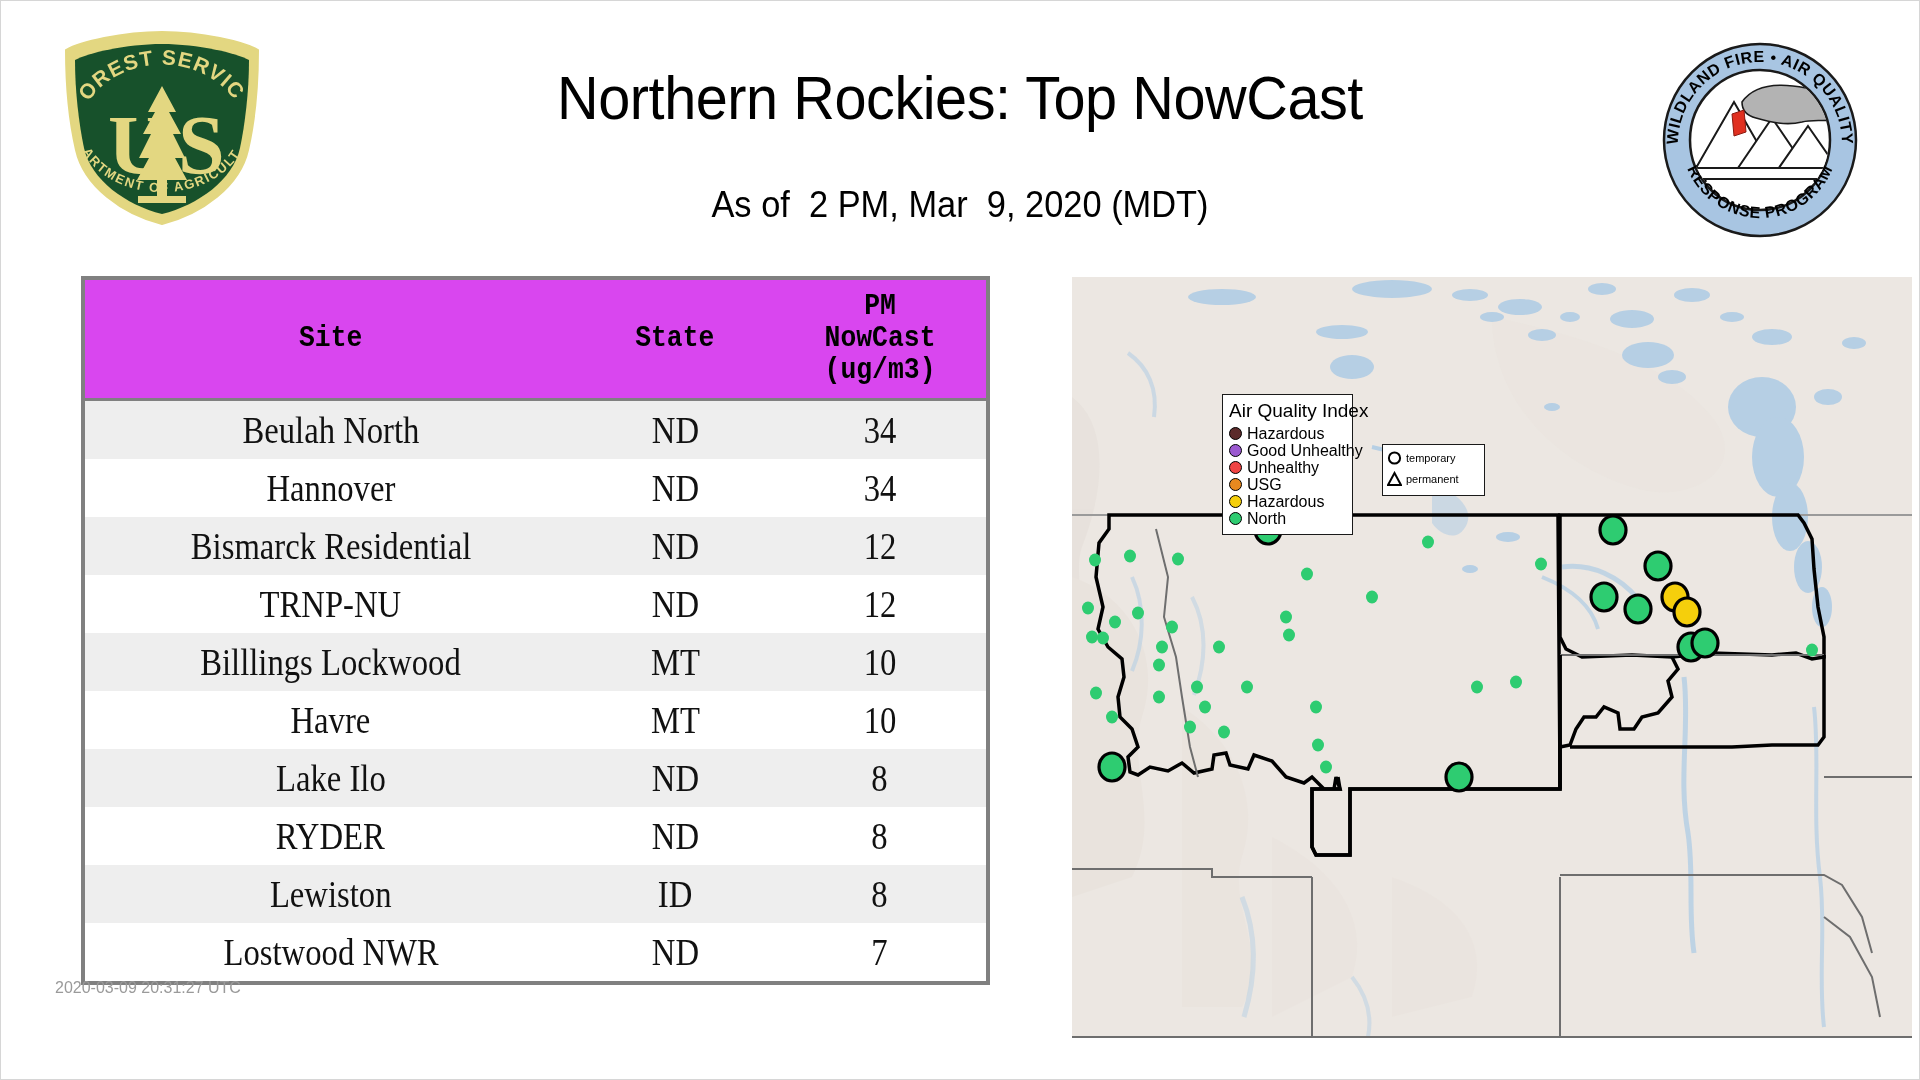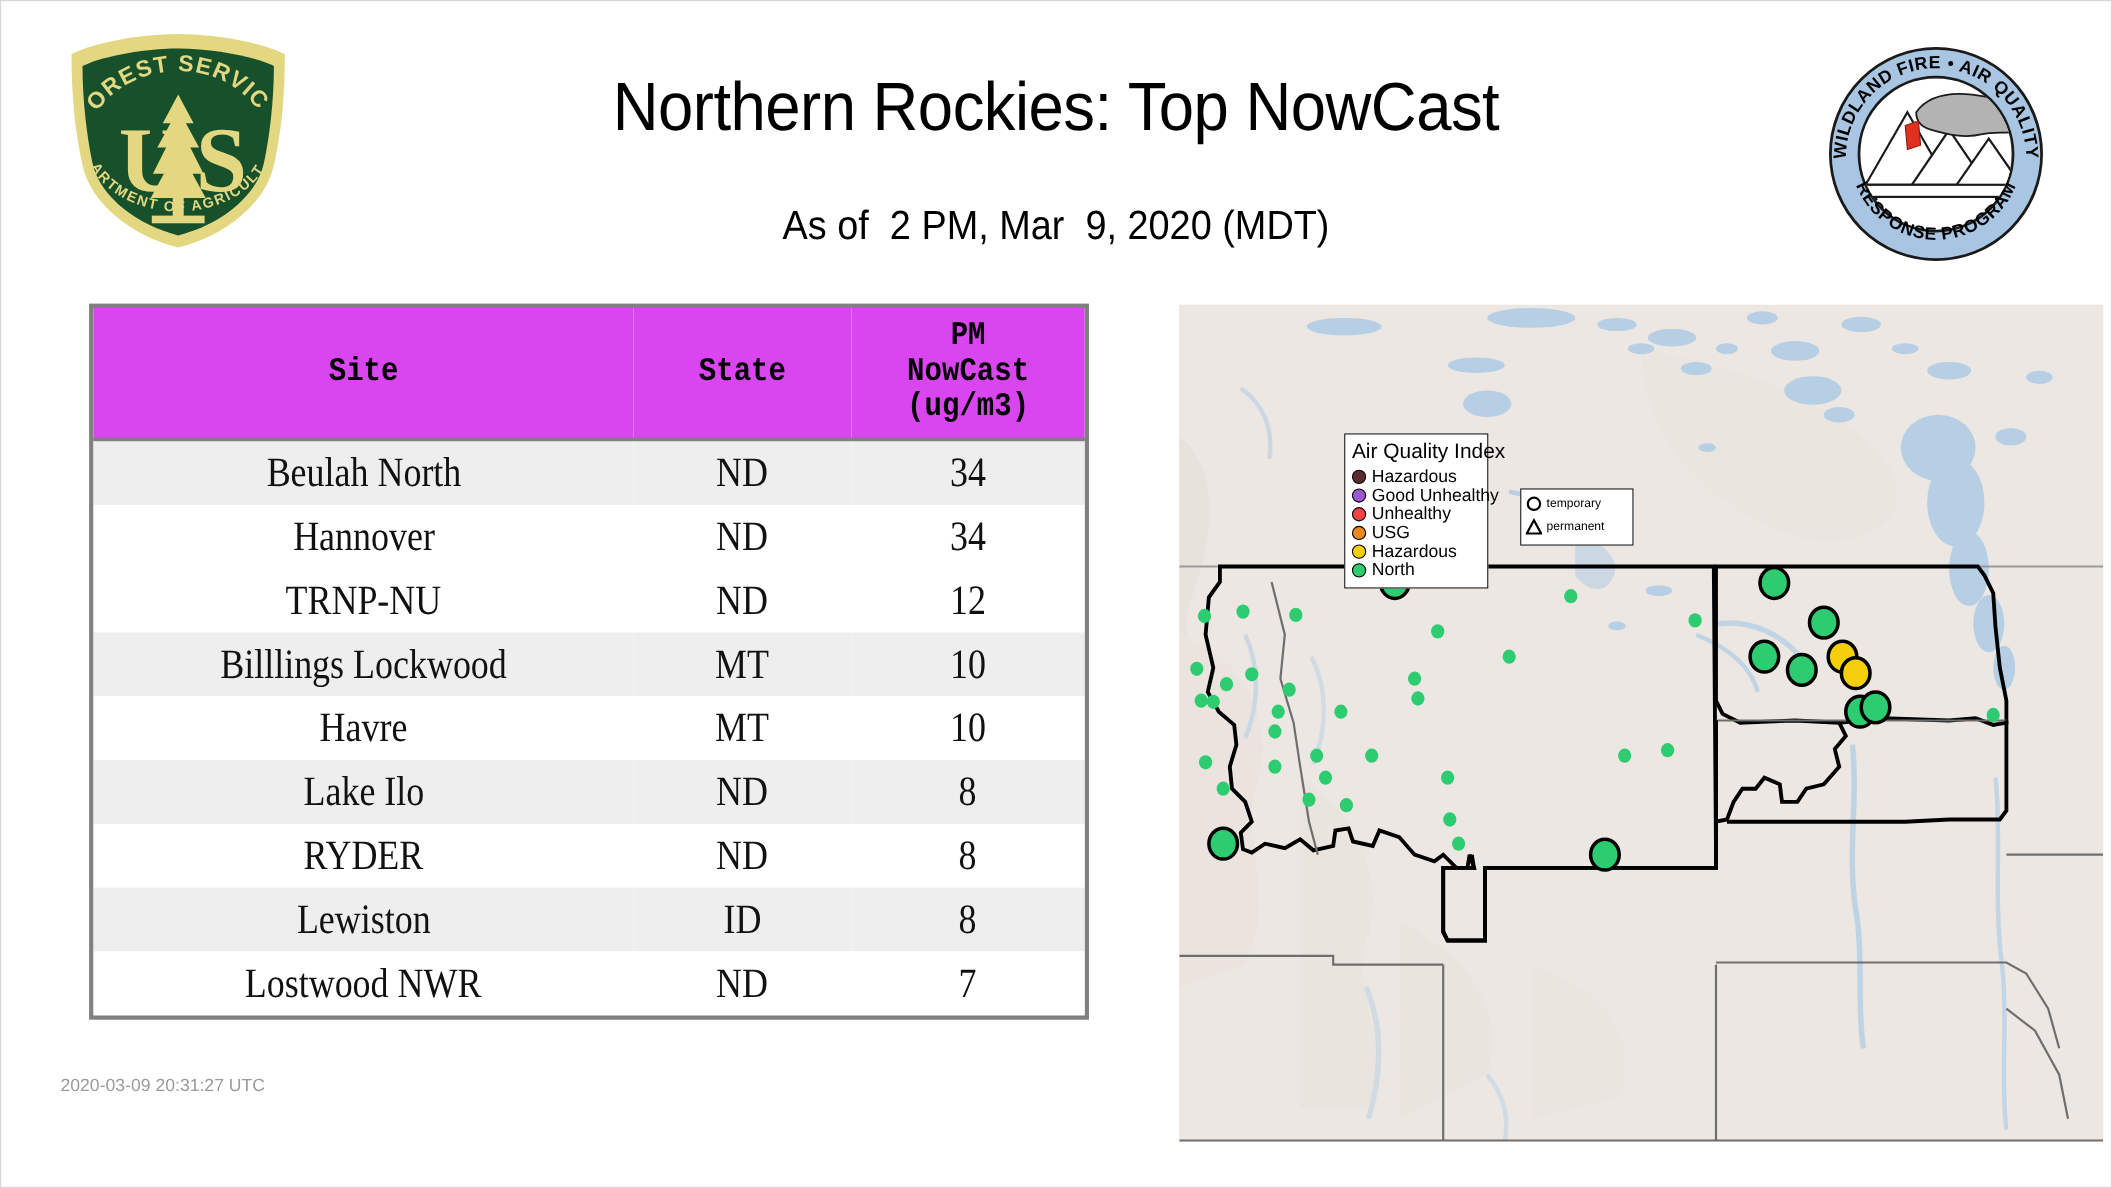--- a/index.html
+++ b/index.html
@@ -224,20 +224,25 @@
     <tbody id="table-body">
         <tr class="odd">
           <td><span>Beulah North</span></td>
           <td><span>ND</span></td>
           <td><span>34</span></td>
         </tr>
         <tr class="even">
           <td><span>Hannover</span></td>
           <td><span>ND</span></td>
           <td><span>34</span></td>
+        </tr>
+        <tr class="odd">
+          <td><span>Bismarck Residential</span></td>
+          <td><span>ND</span></td>
+          <td><span>12</span></td>
         </tr>
         <tr class="even">
           <td><span>TRNP-NU</span></td>
           <td><span>ND</span></td>
           <td><span>12</span></td>
         </tr>
         <tr class="odd">
           <td><span>Billlings Lockwood</span></td>
           <td><span>MT</span></td>
           <td><span>10</span></td>

